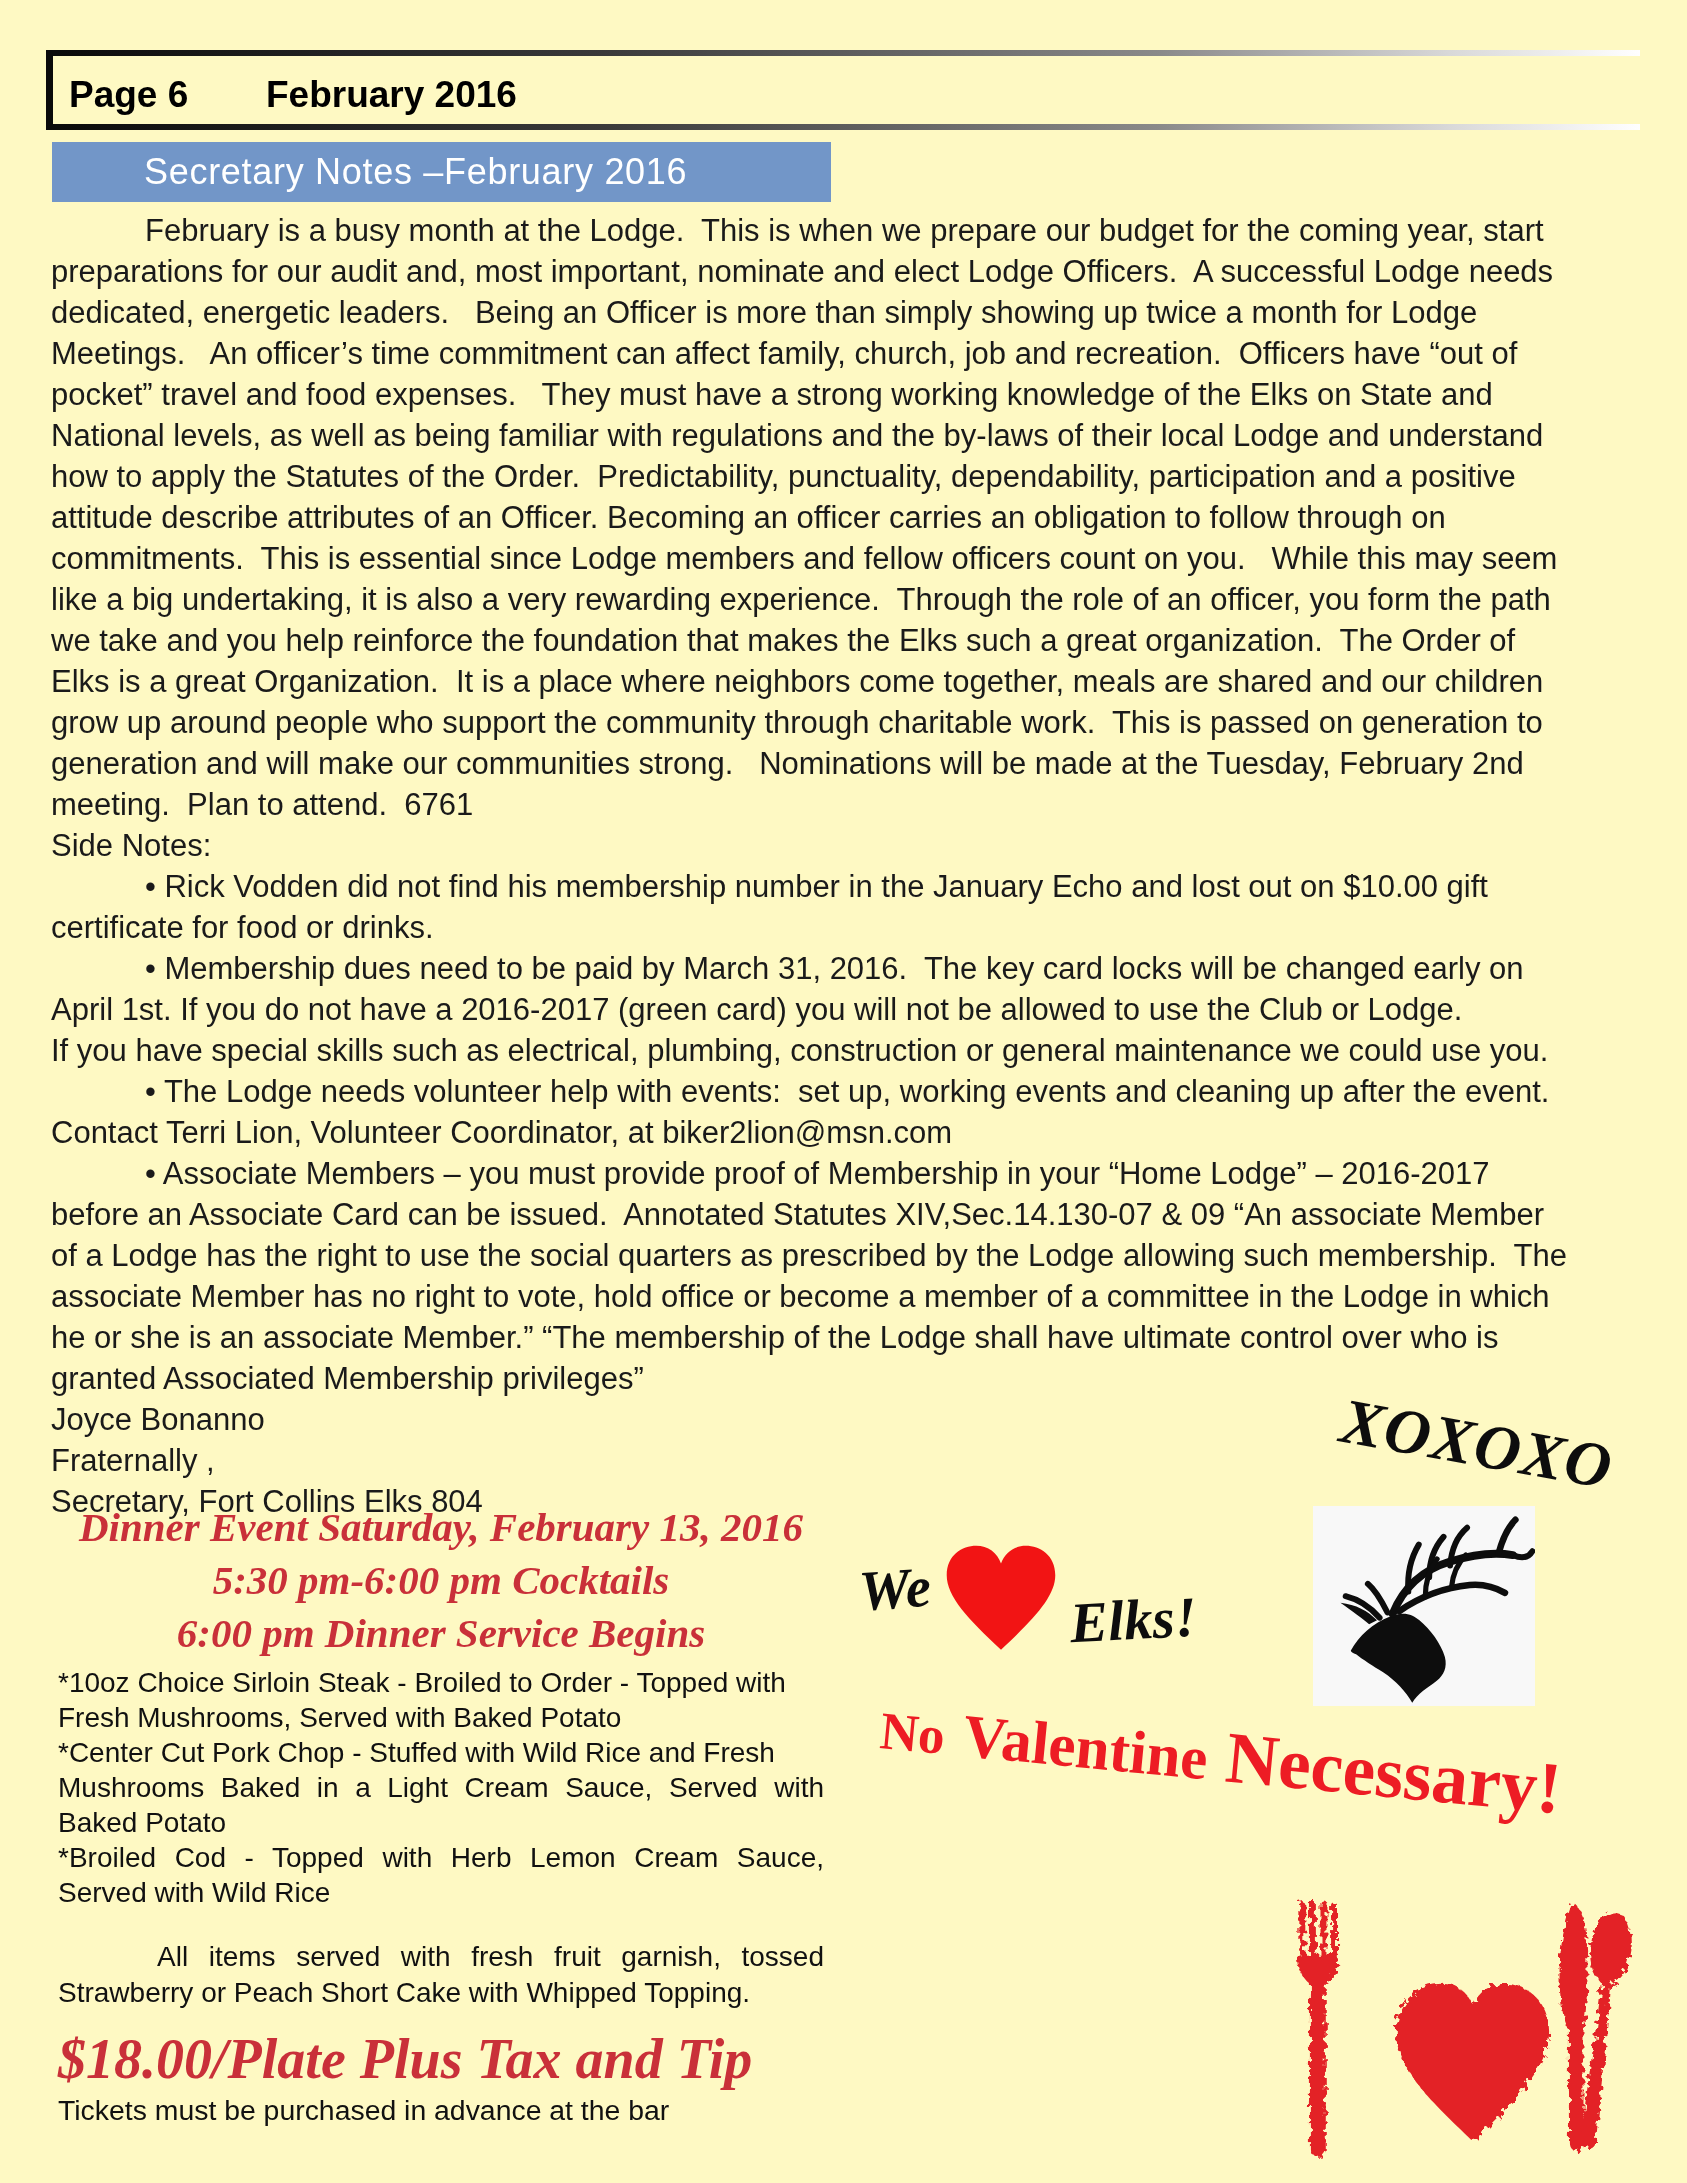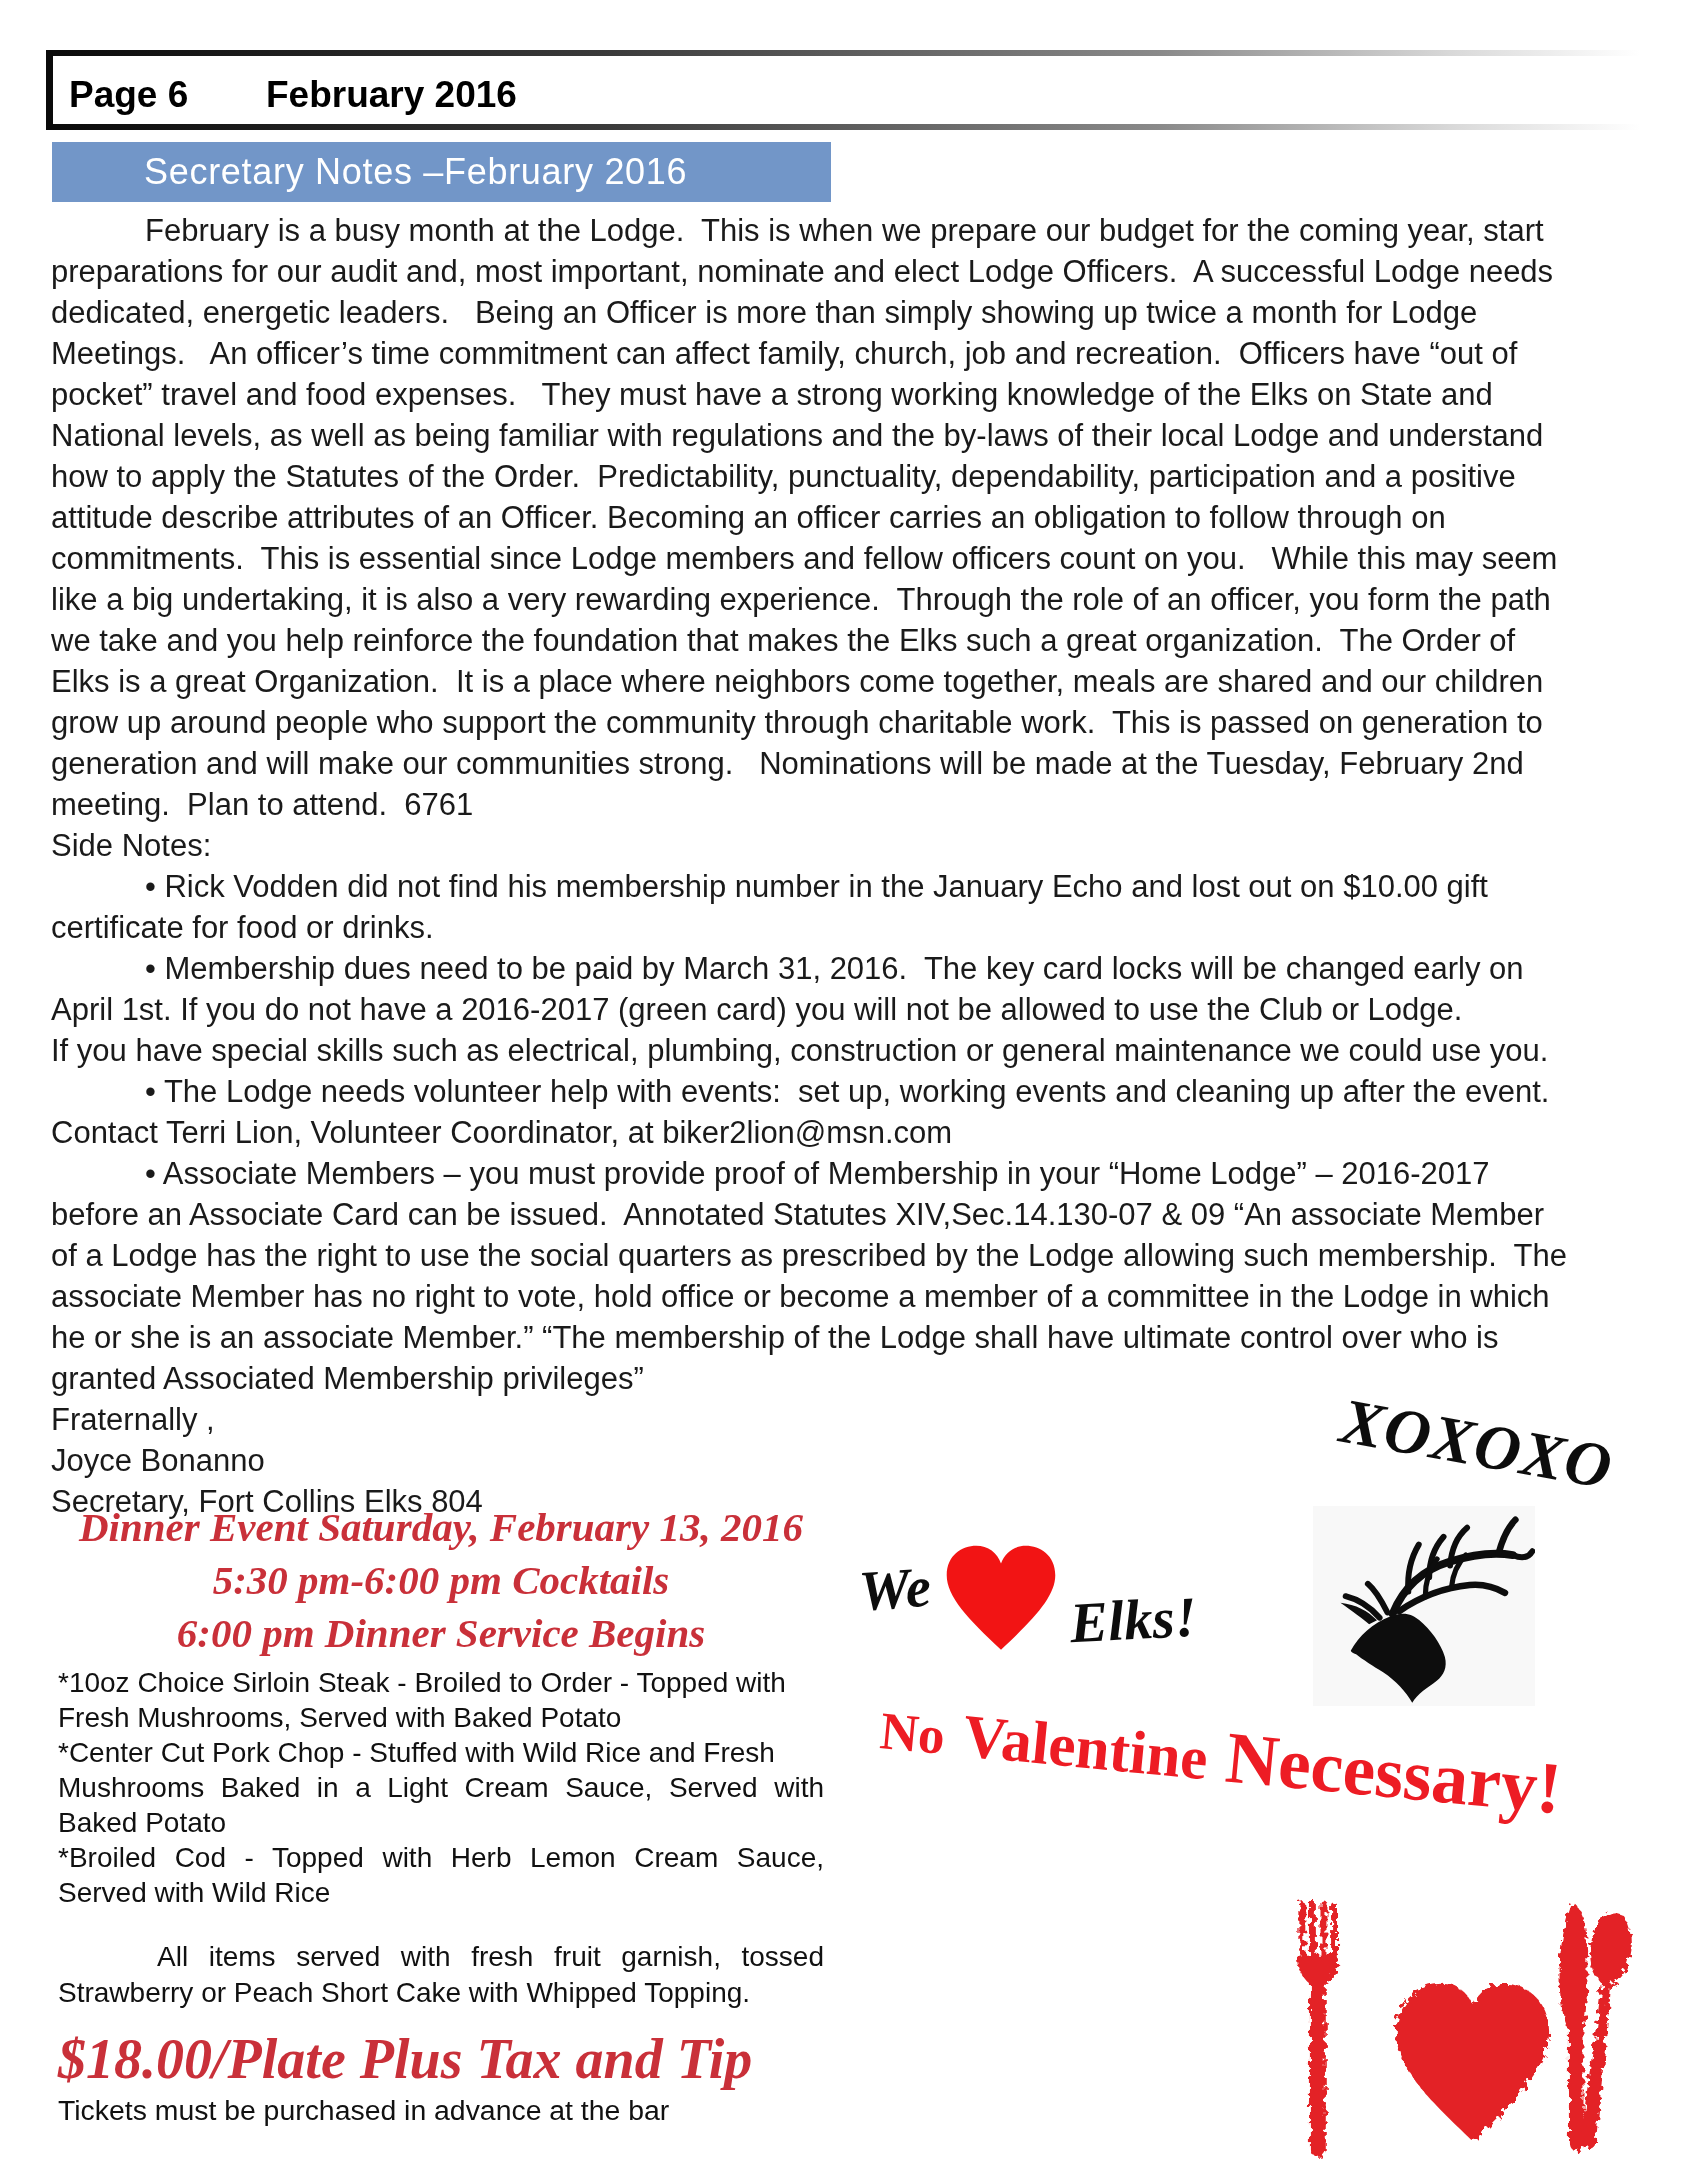--- a/index.html
+++ b/index.html
@@ -1,16 +1,16 @@
 <!DOCTYPE html>
 <html style="--banner-blue: #7296c8; --script-red: #c93039; --bright-red: #ed1c24; --heart-red: #f21414; --cutlery-red: #e32227; --text-color: #1a1a1a;font-size:10.6px"><head>
 <meta charset="utf-8">
 <style>
   html,body{margin:0;padding:0;background:#e8e8e8;}
-  .page{position:relative;width:1687px;height:2183px;background:#ffffff;overflow:hidden;
+  .page{position:relative;width:1687px;height:2183px;background:#fef9c3;overflow:hidden;
         font-family:"Liberation Sans",sans-serif;color:var(--text-color,#1a1a1a);}
 
   
   .hdr-line{position:absolute;left:46px;width:1594px;height:6px;
             background:linear-gradient(to right,#0a0a0a 0%,#3a3a3a 35%,#8a8a8a 70%,#d8d8d8 88%,#ffffff 100%);}
   .hdr-line.top{top:50px;}
   .hdr-line.bottom{top:124px;}
   .hdr-left-border{position:absolute;left:46px;top:50px;width:6.6px;height:80px;background:#0a0a0a;}
   .hdr-text{position:absolute;left:69px;top:74px;font-size:37px;font-weight:bold;color:#000;}
   .hdr-text .datepart{position:absolute;left:197px;top:0;white-space:nowrap;}
@@ -108,22 +108,22 @@
       <div class="line">April 1st. If you do not have a 2016-2017 (green card) you will not be allowed to use the Club or Lodge.</div>
       <div class="line">If you have special skills such as electrical, plumbing, construction or general maintenance we could use you.</div>
       <div class="line i">• The Lodge needs volunteer help with events:  set up, working events and cleaning up after the event.</div>
       <div class="line">Contact Terri Lion, Volunteer Coordinator, at biker2lion@msn.com</div>
       <div class="line i">• Associate Members – you must provide proof of Membership in your “Home Lodge” – 2016-2017</div>
       <div class="line">before an Associate Card can be issued.  Annotated Statutes XIV,Sec.14.130-07 &amp; 09 “An associate Member</div>
       <div class="line">of a Lodge has the right to use the social quarters as prescribed by the Lodge allowing such membership.  The</div>
       <div class="line">associate Member has no right to vote, hold office or become a member of a committee in the Lodge in which</div>
       <div class="line">he or she is an associate Member.” “The membership of the Lodge shall have ultimate control over who is</div>
       <div class="line">granted Associated Membership privileges”</div>
+      <div class="line">Joyce Bonanno</div>
       <div class="line">Fraternally ,</div>
-      <div class="line">Joyce Bonanno</div>
       <div class="line">Secretary, Fort Collins Elks 804</div>
     </div>
 
   <div class="left-col">
     <div class="event-headings">
         <div class="line">Dinner Event Saturday, February 13, 2016</div>
         <div class="line">5:30 pm-6:00 pm Cocktails</div>
         <div class="line">6:00 pm Dinner Service Begins</div>
       </div>
     <div class="menu">

